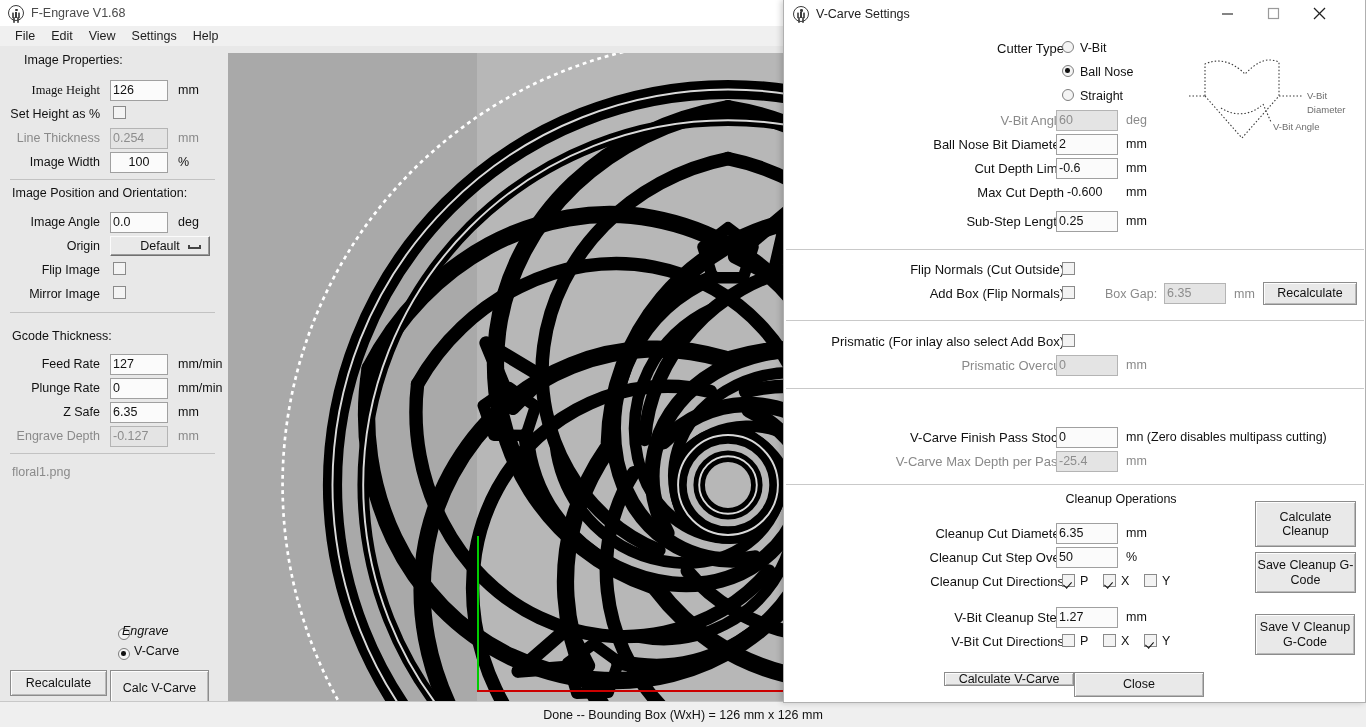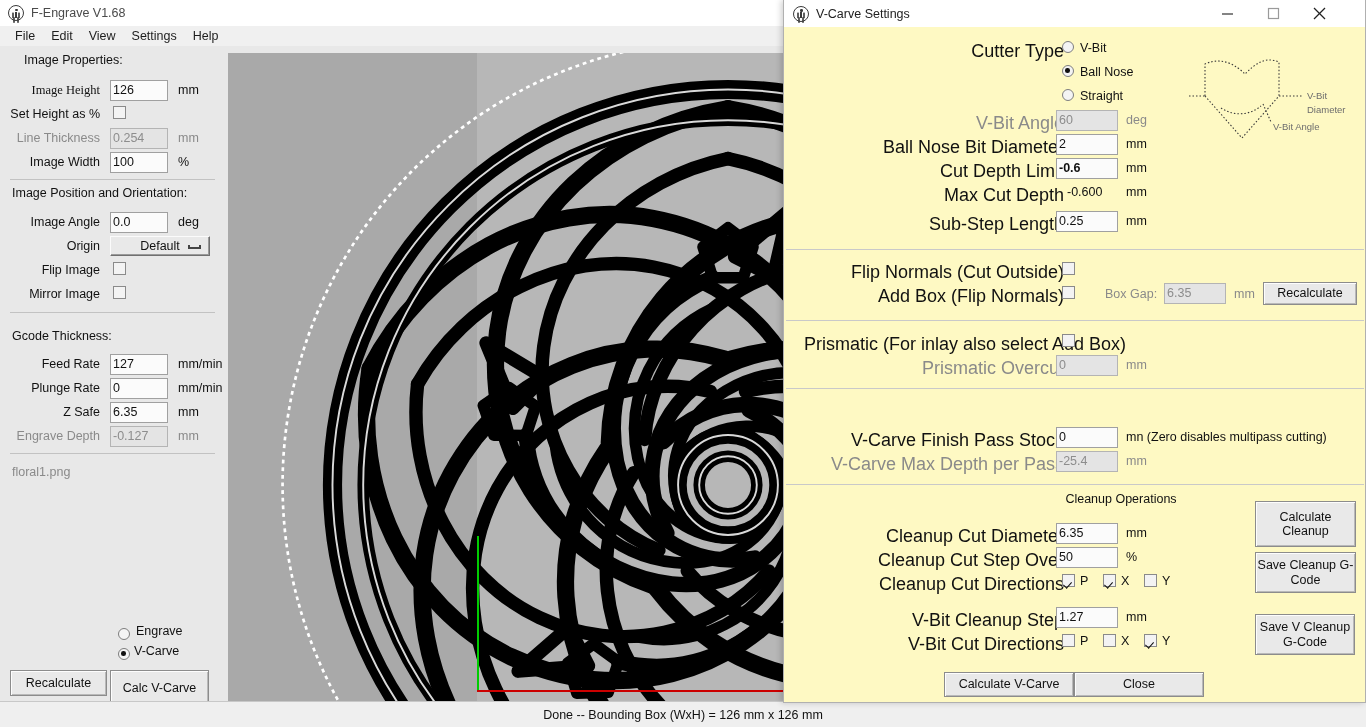--- a/index.html
+++ b/index.html
@@ -144,21 +144,21 @@
   .statusbar {
     position:absolute; left:0; top:701px; width:1366px; height:26px;
     background:#efefef; border-top:1px solid #c8c8c8;
     display:flex; align-items:center; justify-content:center;
   }
   .statusbar .stxt { font-size:12.5px; color:#111; }
 
   
   .dialog {
     position:absolute; left:783px; top:0; width:583px; height:703px;
-    background:#fef9c3;
+    background:#ffffff;
     border:1px solid #b0b0b0; border-top:none;
     box-shadow:-2px 0 6px rgba(0,0,0,0.18);
   }
   .dlg-titlebar {
     position:absolute; left:0; top:0; width:581px; height:27px;
     background:#ffffff; display:flex; align-items:center;
   }
   .dlg-titlebar .app-icon {
     width:16px; height:16px; margin-left:9px; margin-right:7px;
     border:1.3px solid #3a3a3a; border-radius:50%;
@@ -176,21 +176,21 @@
   }
   .dlg-title-text { font-size:12.5px; color:#222; }
   .wbtn {
     position:absolute; top:0; width:46px; height:27px;
     display:flex; align-items:center; justify-content:center;
   }
   .wbtn svg { display:block; }
   .dlg-sep { position:absolute; height:1px; background:#c9c9c9; left:2px; width:578px; }
 
   .d-label {
-    position:absolute; text-align:right; font-size:18px; color:#111; white-space:nowrap;
+    position:absolute; text-align:right; font-size:13px; color:#111; white-space:nowrap;
   }
   .d-label.dim { color:#8a8a8a; }
   .d-center {
     position:absolute; text-align:center; font-size:12.5px; color:#111; white-space:nowrap;
   }
   .d-static { position:absolute; font-size:12.5px; color:#111; white-space:nowrap; }
   .d-static.dim { color:#8a8a8a; }
 
   .vbitdiagram { position:absolute; left:399px; top:52px; width:180px; height:110px; }
 </style>
@@ -222,21 +222,21 @@
     <div class="unit" style="left:178px; top:37px;">mm</div>
 
     <div class="rowlabel" style="left:0px; top:61px; width:100px;">Set Height as %</div>
     <div class="cbox" style="left:113px; top:60px;"></div>
 
     <div class="rowlabel dim" style="left:0px; top:85px; width:100px;">Line Thickness</div>
     <div class="tinput dim" style="left:110px; top:82px; width:58px;">0.254</div>
     <div class="unit dim" style="left:178px; top:85px;">mm</div>
 
     <div class="rowlabel" style="left:0px; top:109px; width:100px;padding-left:8px;">Image Width</div>
-    <div class="tinput" style="left:110px; top:106px; width:58px;">100</div>
+    <div class="tinput" style="left:110px; top:106px; width:58px;text-align:center;">100</div>
     <div class="unit" style="left:178px; top:109px;">%</div>
 
     <div class="hr" style="left:10px; top:133px; width:205px;"></div>
 
     <div class="section-title" style="left:12px; top:140px;">Image Position and Orientation:</div>
 
     <div class="rowlabel" style="left:0px; top:169px; width:100px;">Image Angle</div>
     <div class="tinput" style="left:110px; top:166px; width:58px;">0.0</div>
     <div class="unit" style="left:178px; top:169px;">deg</div>
 
@@ -270,21 +270,21 @@
 
     <div class="rowlabel dim" style="left:0px; top:383px; width:100px;">Engrave Depth</div>
     <div class="tinput dim" style="left:110px; top:380px; width:58px;">-0.127</div>
     <div class="unit dim" style="left:178px; top:383px;">mm</div>
 
     <div class="hr" style="left:10px; top:407px; width:205px;"></div>
 
     <div class="filename" style="left:12px; top:419px;">floral1.png</div>
 
     <div class="radio" style="left:118px; top:582px;"></div>
-    <div class="radiolabel" style="left:136px; top:578px;">Engrave</div>
+    <div class="radiolabel" style="left:122px; top:578px;font-style:italic;">Engrave</div>
     <div class="radio sel" style="left:118px; top:602px;"></div>
     <div class="radiolabel" style="left:134px; top:598px;">V-Carve</div>
 
     <div class="pbtn" style="left:10px; top:624px; width:97px; height:26px;">Recalculate</div>
     <div class="pbtn" style="left:110px; top:624px; width:99px; height:37px;">Calc V-Carve</div>
   </div>
 
   <div class="canvaswrap">
     <div class="canvas-right"></div>
 
@@ -463,21 +463,21 @@
 
     <div class="d-label dim" style="left:60px; top:113px; width:220px;">V-Bit Angle</div>
     <div class="tinput dim" style="left:272px; top:110px; width:62px;">60</div>
     <div class="unit dim" style="left:342px; top:113px;">deg</div>
 
     <div class="d-label" style="left:60px; top:137px; width:220px;">Ball Nose Bit Diameter</div>
     <div class="tinput" style="left:272px; top:134px; width:62px;">2</div>
     <div class="unit" style="left:342px; top:137px;">mm</div>
 
     <div class="d-label" style="left:60px; top:161px; width:220px;">Cut Depth Limit</div>
-    <div class="tinput" style="left:272px; top:158px; width:62px;font-weight:bold;">-0.6</div>
+    <div class="tinput" style="left:272px; top:158px; width:62px;">-0.6</div>
     <div class="unit" style="left:342px; top:161px;">mm</div>
 
     <div class="d-label" style="left:60px; top:185px; width:220px;">Max Cut Depth</div>
     <div class="d-static" style="left:283px; top:185px;">-0.600</div>
     <div class="unit" style="left:342px; top:185px;">mm</div>
 
     <div class="d-label" style="left:60px; top:214px; width:220px;">Sub-Step Length</div>
     <div class="tinput" style="left:272px; top:211px; width:62px;">0.25</div>
     <div class="unit" style="left:342px; top:214px;">mm</div>
 
@@ -542,18 +542,18 @@
     <div class="d-static" style="left:296px; top:634px;">P</div>
     <div class="cbox" style="left:319px; top:634px;"></div>
     <div class="d-static" style="left:337px; top:634px;">X</div>
     <div class="cbox checked" style="left:360px; top:634px;"></div>
     <div class="d-static" style="left:378px; top:634px;">Y</div>
 
     <div class="pbtn" style="left:471px; top:552px; width:101px; height:41px;">Save Cleanup G-Code</div>
     <div class="pbtn" style="left:471px; top:501px; width:101px; height:46px;">Calculate Cleanup</div>
     <div class="pbtn" style="left:471px; top:614px; width:100px; height:41px;">Save V Cleanup G-Code</div>
 
-    <div class="pbtn" style="left:160px; top:672px; width:130px; height:25px;">Calculate V-Carve</div>
+    <div class="pbtn" style="left:160px; top:672px; width:130px; height:14px;">Calculate V-Carve</div>
     <div class="pbtn" style="left:290px; top:672px; width:130px; height:25px;">Close</div>
 
   </div>
 
 </div>
 
 </body></html>

